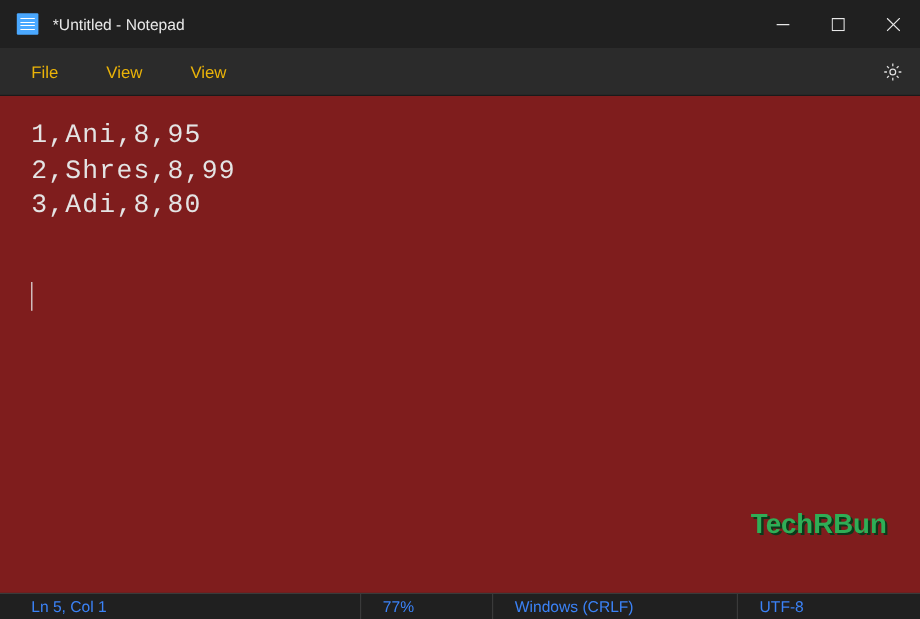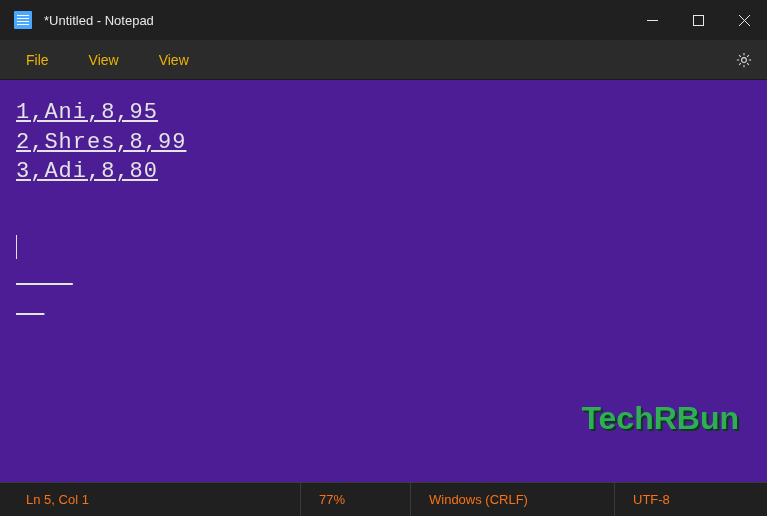--- a/index.html
+++ b/index.html
@@ -54,54 +54,53 @@
     font-size: 14px;
     border-bottom: 1px solid #1a1a1a;
   }
   .menu-item { padding: 6px 10px; margin-right: 20px; border-radius: 4px; }
   .menu-spacer { flex: 1; }
   .gear { width: 34px; height: 34px; display:flex; align-items:center; justify-content:center; }
   .gear svg { width: 18px; height: 18px; stroke: #e0e0e0; stroke-width: 1.4; fill: none; }
   
   .editor {
     flex: 1 1 auto;
-    background: #4c1d95;
+    background: #7f1d1d;
     color: #e4e4e4;
     font-family: Consolas, "Courier New", monospace;
     font-size: 22px;
     letter-spacing: 1px;
-    padding: 18px 16px 10px 16px;
+    padding: 18px 16px 10px 26px;
     position: relative;
     white-space: pre;
     line-height: 1.35;
-    text-decoration: underline;
   }
   .caret {
     display: inline-block;
     width: 1px; height: 24px;
     background: #e4e4e4;
     vertical-align: text-bottom;
     margin-top: 18px;
   }
   .watermark {
     position: absolute;
     right: 28px; bottom: 42px;
     font-family: Arial, sans-serif;
     font-weight: 900;
-    font-size: 32px;
+    font-size: 23px;
     color: #2fae56;
     text-shadow: 2px 2px 0 #0a3a1a;
     letter-spacing: 0;
   }
   
   .statusbar {
-    height: 34px;
+    height: 22px;
     background: #202020;
     display: flex; align-items: center;
-    color: #f97316;
+    color: #3b82f6;
     font-size: 13px;
     border-top: 1px solid #3a3a3a;
   }
   .status-cell {
     padding: 0 18px;
     height: 100%;
     display: flex; align-items: center;
     border-left: 1px solid #3a3a3a;
   }
   .status-cell:first-child { border-left: none; flex: 0 0 300px; padding-left: 26px; }

